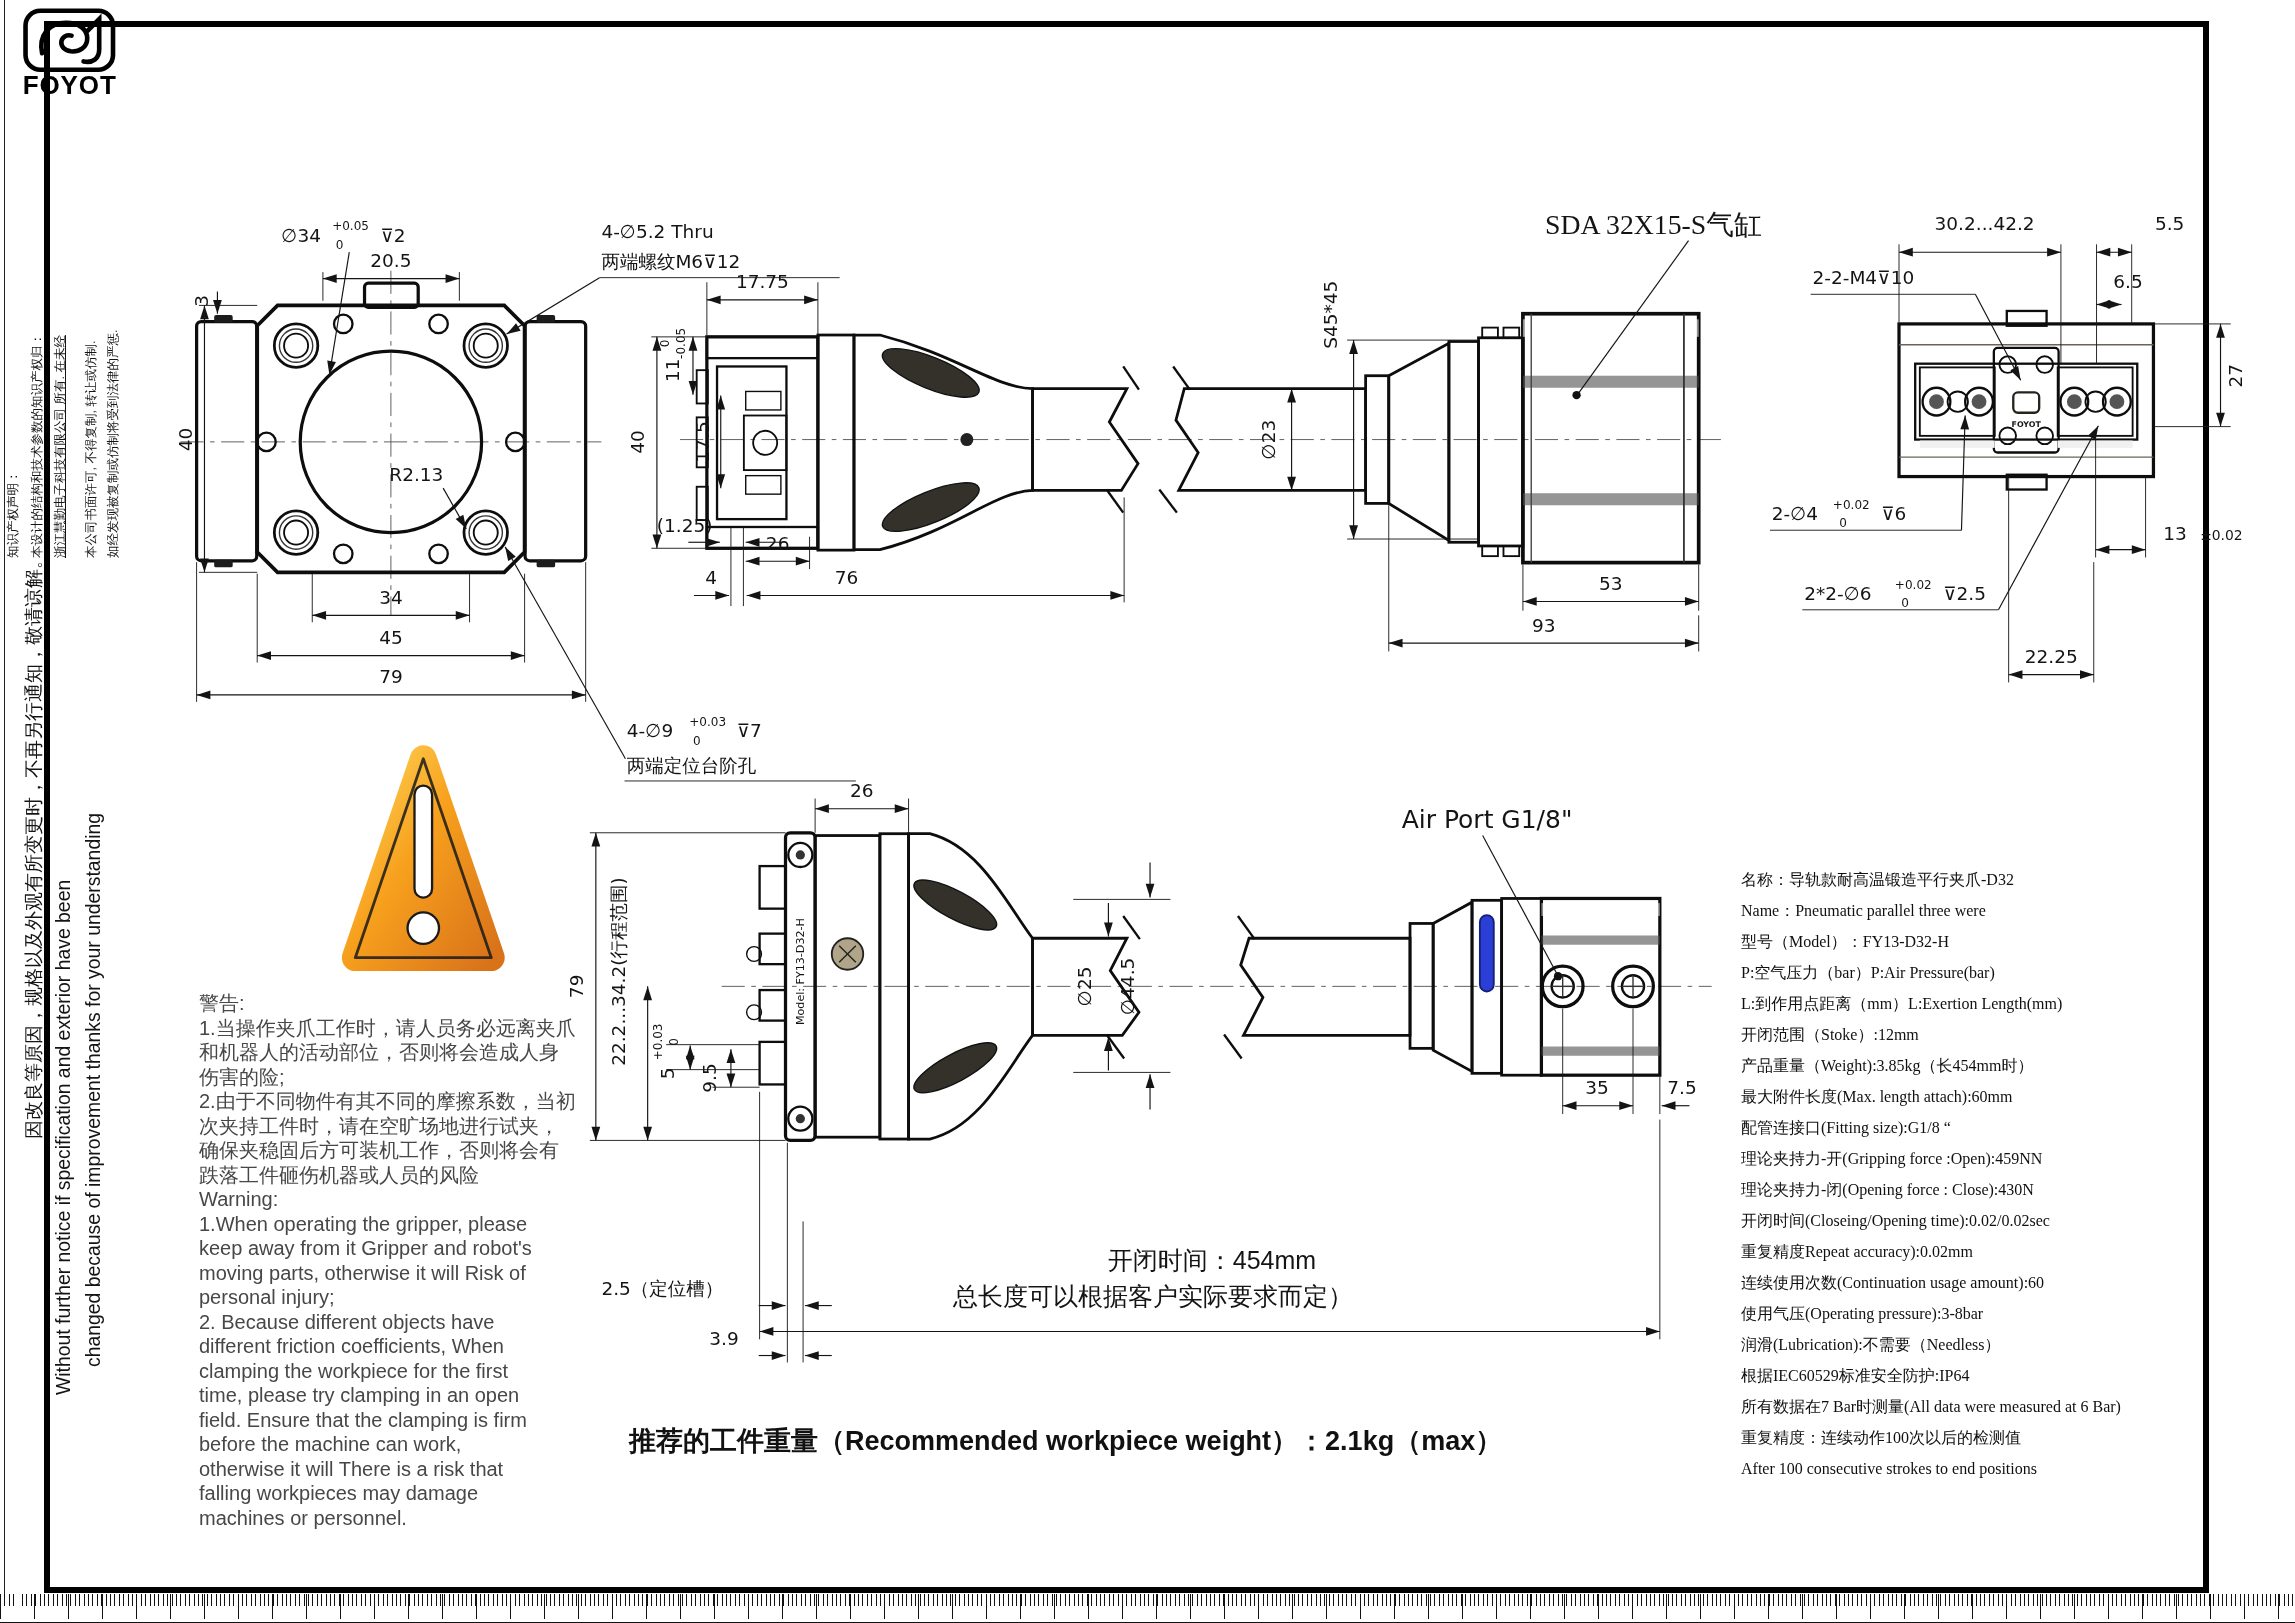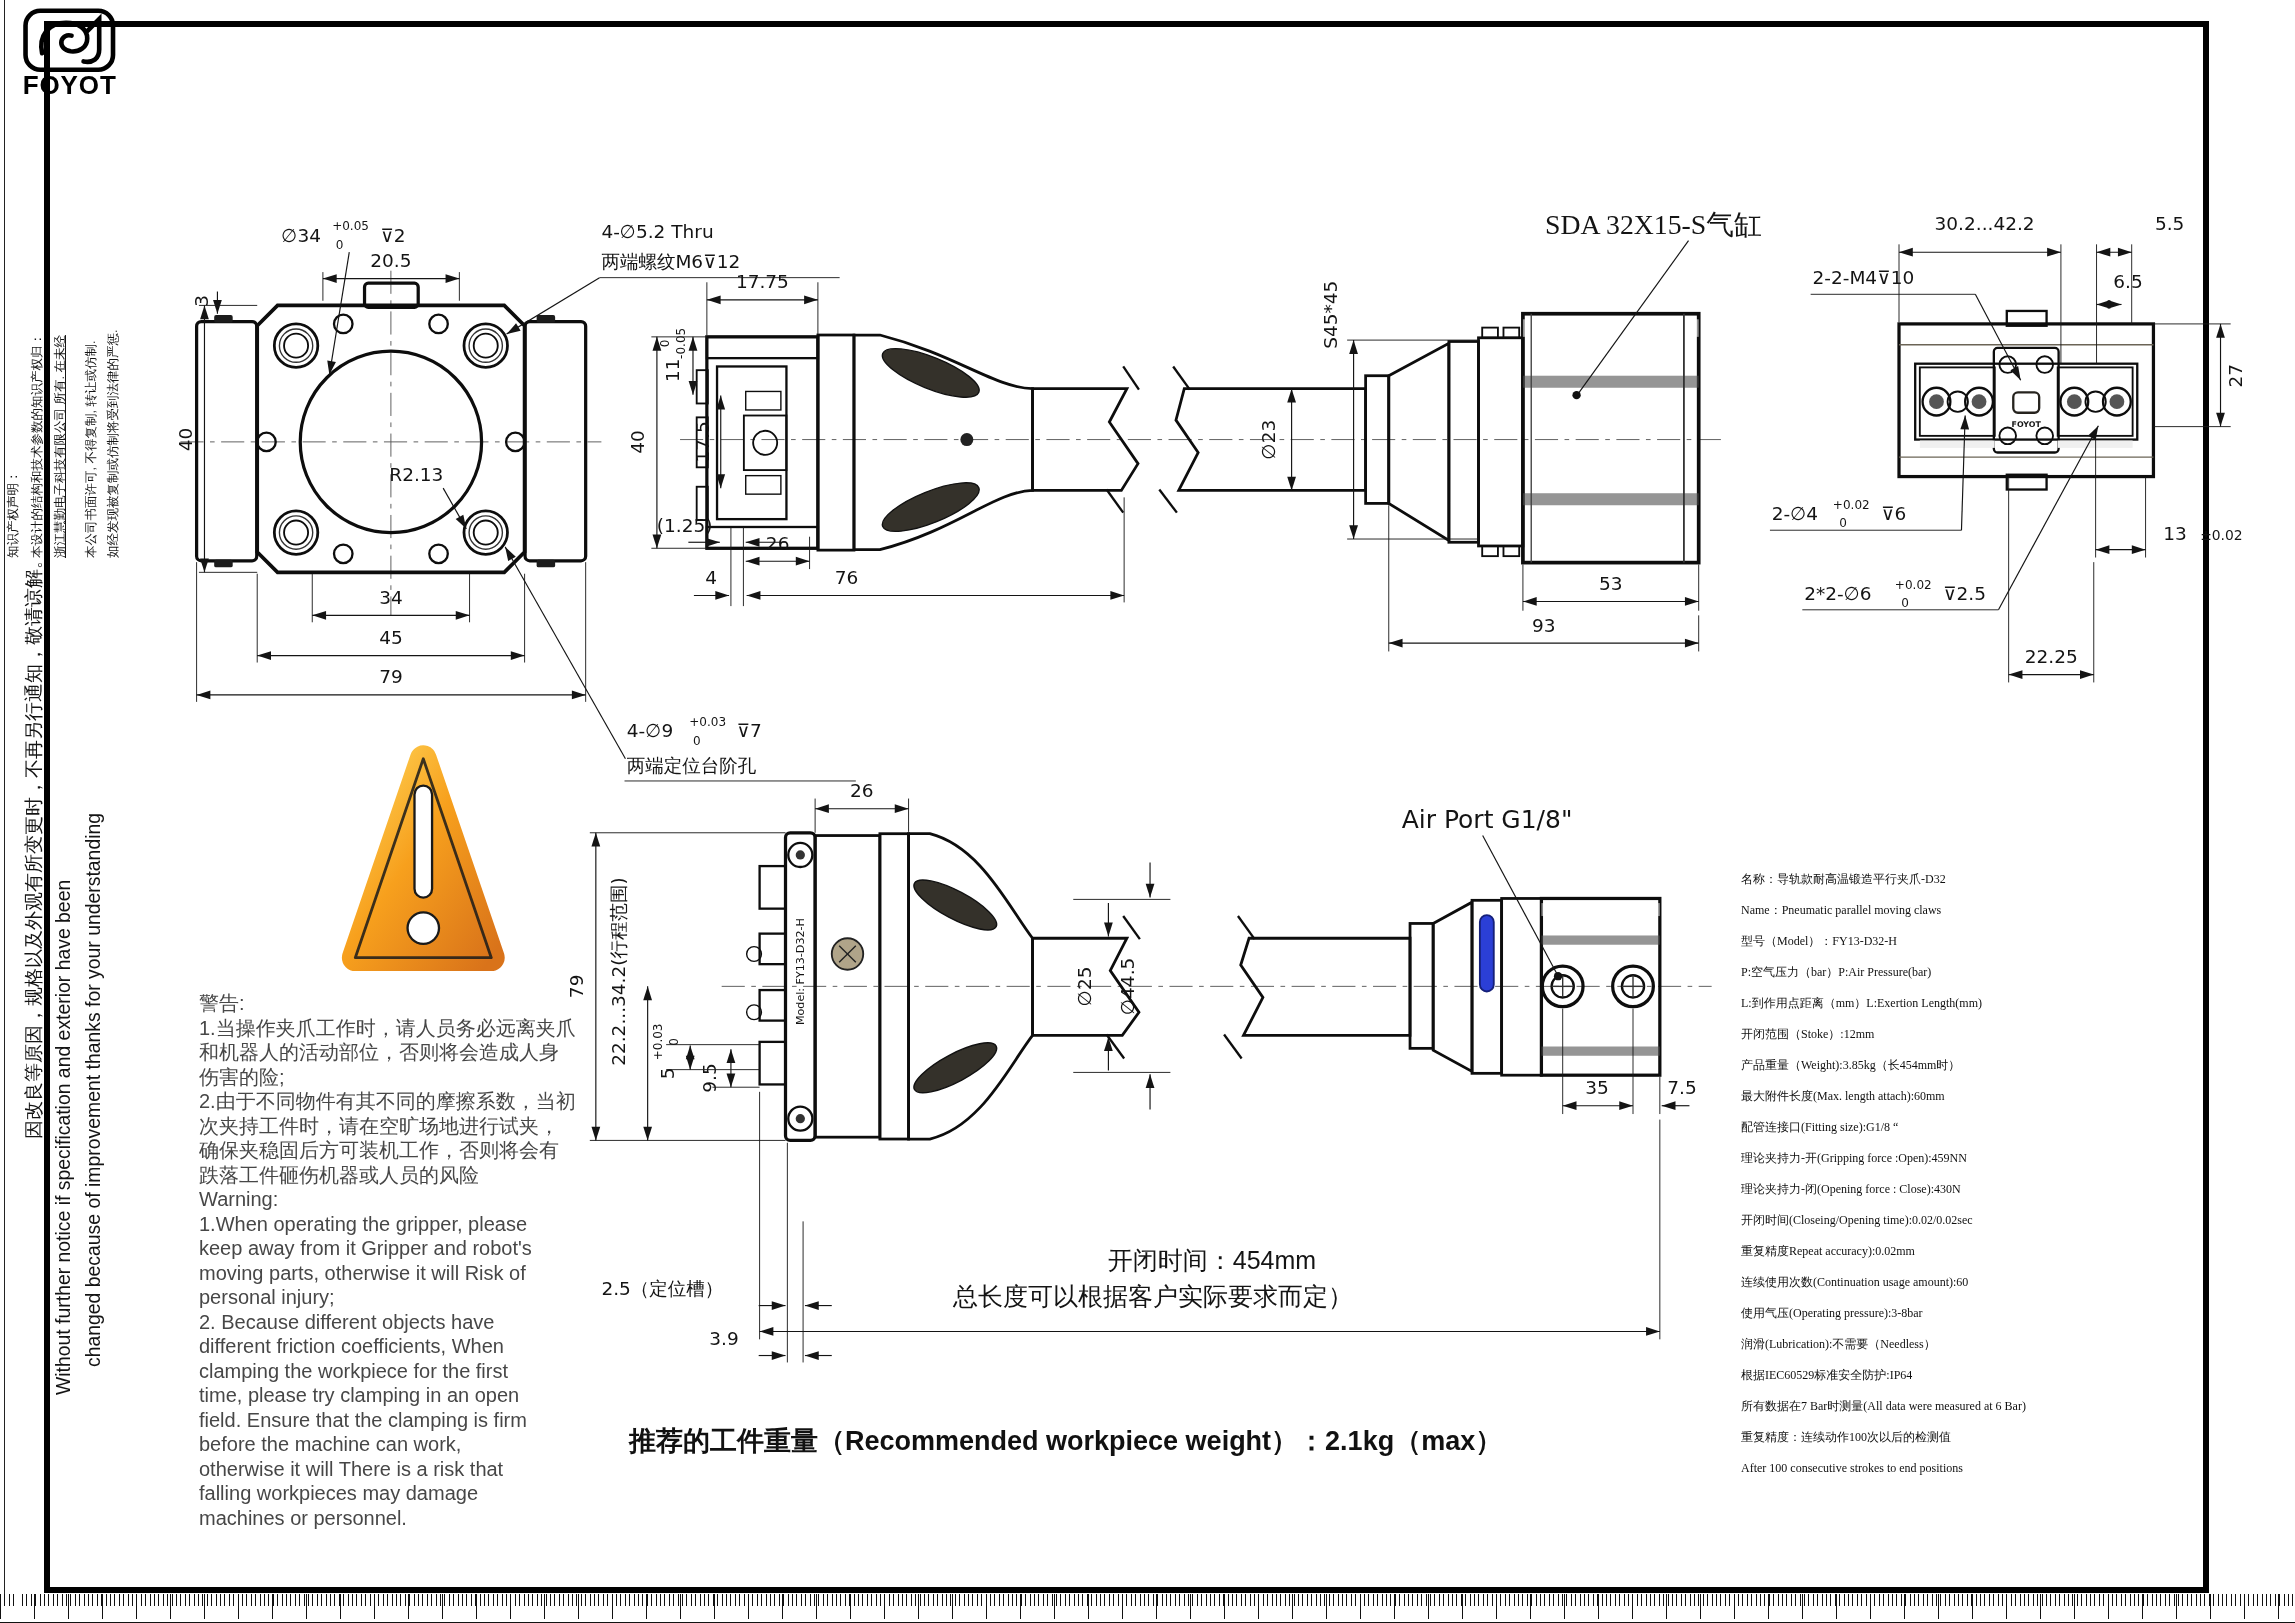--- a/index.html
+++ b/index.html
@@ -21,21 +21,21 @@
   
   .vtext{position:absolute;transform:rotate(-90deg);transform-origin:0 0;
     white-space:nowrap;color:#141414;}
   .ip{font-size:12.5px;}
   .u{text-decoration:underline;}
   
   .warn-block{left:199px;top:991px;width:525px;font-size:20px;line-height:24.5px;color:#474747;}
   .warn-block .pre{white-space:pre-line;}
   
   .specs{left:1741px;top:864px;width:551px;font-family:"Liberation Serif","DejaVu Serif",serif;
-    color:#101010;font-size:12px;line-height:31px;}
+    color:#101010;font-size:16px;line-height:31px;}
   .spec-line{white-space:nowrap;}
   
   .len-note{left:953px;top:1244px;width:518px;text-align:center;font-size:25px;color:#141414;}
   .len-note2{left:953px;top:1280px;width:518px;font-size:25px;color:#141414;}
   .footer-note{left:629px;top:1423px;width:953px;font-size:27px;
     font-weight:bold;color:#111;}
   
   svg text{font-family:"DejaVu Sans","Liberation Sans",sans-serif;fill:#141414;}
   .t40{font-size:40px;} .t26{font-size:26px;} .t30{font-size:30px;}
   .t54{font-size:54px;} .t24{font-size:24px;} .t17{font-size:17px;font-weight:bold;}
@@ -471,21 +471,21 @@
 time, please try clamping in an open
 field. Ensure that the clamping is firm
 before the machine can work,
 otherwise it will There is a risk that
 falling workpieces may damage
 machines or personnel.</div>
 </div>
 
 <div class="abs specs">
   <div class="spec-line">名称：导轨款耐高温锻造平行夹爪-D32</div>
-  <div class="spec-line">Name：Pneumatic parallel moving claws</div>
+  <div class="spec-line">Name：Pneumatic parallel three were</div>
   <div class="spec-line">型号（Model）：FY13-D32-H</div>
   <div class="spec-line">P:空气压力（bar）P:Air Pressure(bar)</div>
   <div class="spec-line">L:到作用点距离（mm）L:Exertion Length(mm)</div>
   <div class="spec-line">开闭范围（Stoke）:12mm</div>
   <div class="spec-line">产品重量（Weight):3.85kg（长454mm时）</div>
   <div class="spec-line">最大附件长度(Max. length attach):60mm</div>
   <div class="spec-line">配管连接口(Fitting size):G1/8 “</div>
   <div class="spec-line">理论夹持力-开(Gripping force :Open):459NN</div>
   <div class="spec-line">理论夹持力-闭(Opening force : Close):430N</div>
   <div class="spec-line">开闭时间(Closeing/Opening time):0.02/0.02sec</div>

